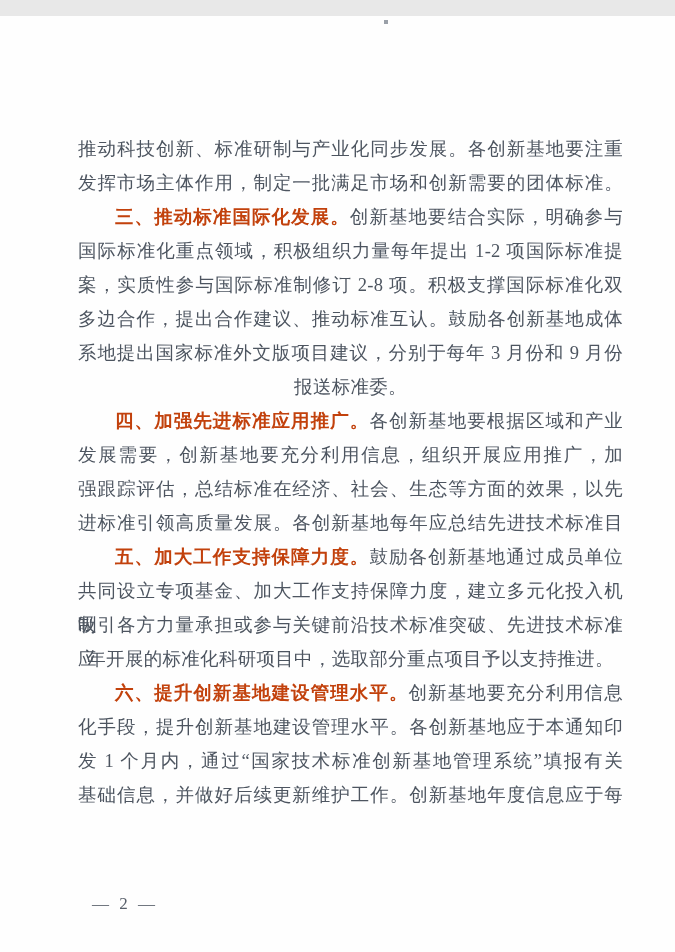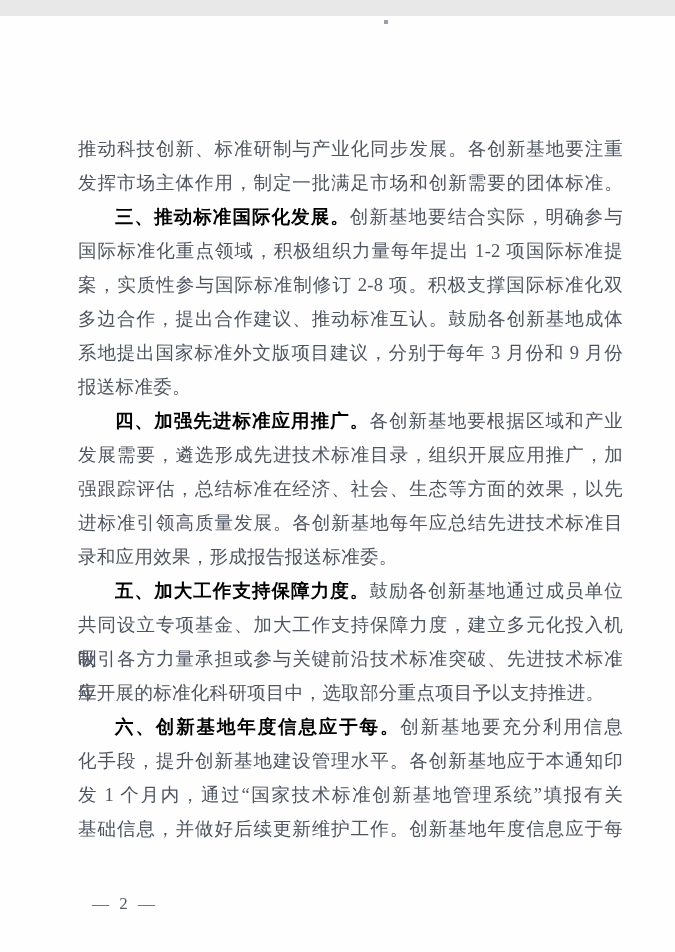--- a/index.html
+++ b/index.html
@@ -20,34 +20,34 @@
     position: absolute;
     left: 78px;
     top: 116px;
     width: 545px;
   }
   .line {
     height: 34px;
     line-height: 34px;
     font-size: 18.5px;
     color: #4d5560;
-    text-align: left;
+    text-align: center;
     letter-spacing: 0.3px;
   }
   .line.fill {
     text-align: justify;
     text-align-last: justify;
   }
   .line.indent {
     text-indent: 37px;
   }
   .line .heading {
     font-family: Liberation Mono, monospace;
     font-weight: 700;
-    color: #000000;
+    color: #c2410c;
   }
   .footer {
     position: absolute;
     left: 92px;
     top: 878px;
     font-size: 17px;
     color: #59606b;
     letter-spacing: 3px;
     font-family: "Liberation Serif", "DejaVu Serif", serif;
   }
@@ -68,27 +68,26 @@
   <div class="doc-body">
       <div class="line fill"><span>推动科技创新、标准研制与产业化同步发展。各创新基地要注重</span></div>
       <div class="line fill"><span>发挥市场主体作用，制定一批满足市场和创新需要的团体标准。</span></div>
       <div class="line fill indent"><span class="heading">三、推动标准国际化发展。</span><span>创新基地要结合实际，明确参与</span></div>
       <div class="line fill"><span>国际标准化重点领域，积极组织力量每年提出 1-2 项国际标准提</span></div>
       <div class="line fill"><span>案，实质性参与国际标准制修订 2-8 项。积极支撑国际标准化双</span></div>
       <div class="line fill"><span>多边合作，提出合作建议、推动标准互认。鼓励各创新基地成体</span></div>
       <div class="line fill"><span>系地提出国家标准外文版项目建议，分别于每年 3 月份和 9 月份</span></div>
       <div class="line"><span>报送标准委。</span></div>
       <div class="line fill indent"><span class="heading">四、加强先进标准应用推广。</span><span>各创新基地要根据区域和产业</span></div>
-      <div class="line fill"><span>发展需要，遴选形成先进技术标准目录，组织开展应用推广，加</span></div>
+      <div class="line fill"><span>发展需要，创新基地要充分利用信息，组织开展应用推广，加</span></div>
       <div class="line fill"><span>强跟踪评估，总结标准在经济、社会、生态等方面的效果，以先</span></div>
       <div class="line fill"><span>进标准引领高质量发展。各创新基地每年应总结先进技术标准目</span></div>
-      <div class="line"><span>录和应用效果，形成报告报送标准委。</span></div>
       <div class="line fill indent"><span class="heading">五、加大工作支持保障力度。</span><span>鼓励各创新基地通过成员单位</span></div>
       <div class="line fill"><span>共同设立专项基金、加大工作支持保障力度，建立多元化投入机制，</span></div>
       <div class="line fill"><span>吸引各方力量承担或参与关键前沿技术标准突破、先进技术标准应</span></div>
       <div class="line"><span>年开展的标准化科研项目中，选取部分重点项目予以支持推进。</span></div>
-      <div class="line fill indent"><span class="heading">六、创新基地年度信息应于每。</span><span>创新基地要充分利用信息</span></div>
+      <div class="line fill indent"><span class="heading">六、提升创新基地建设管理水平。</span><span>创新基地要充分利用信息</span></div>
       <div class="line fill"><span>化手段，提升创新基地建设管理水平。各创新基地应于本通知印</span></div>
       <div class="line fill"><span>发 1 个月内，通过“国家技术标准创新基地管理系统”填报有关</span></div>
       <div class="line fill"><span>基础信息，并做好后续更新维护工作。创新基地年度信息应于每</span></div>
     </div>
   <div class="footer">— 2 —</div>
 </div>
 
 </body></html>

